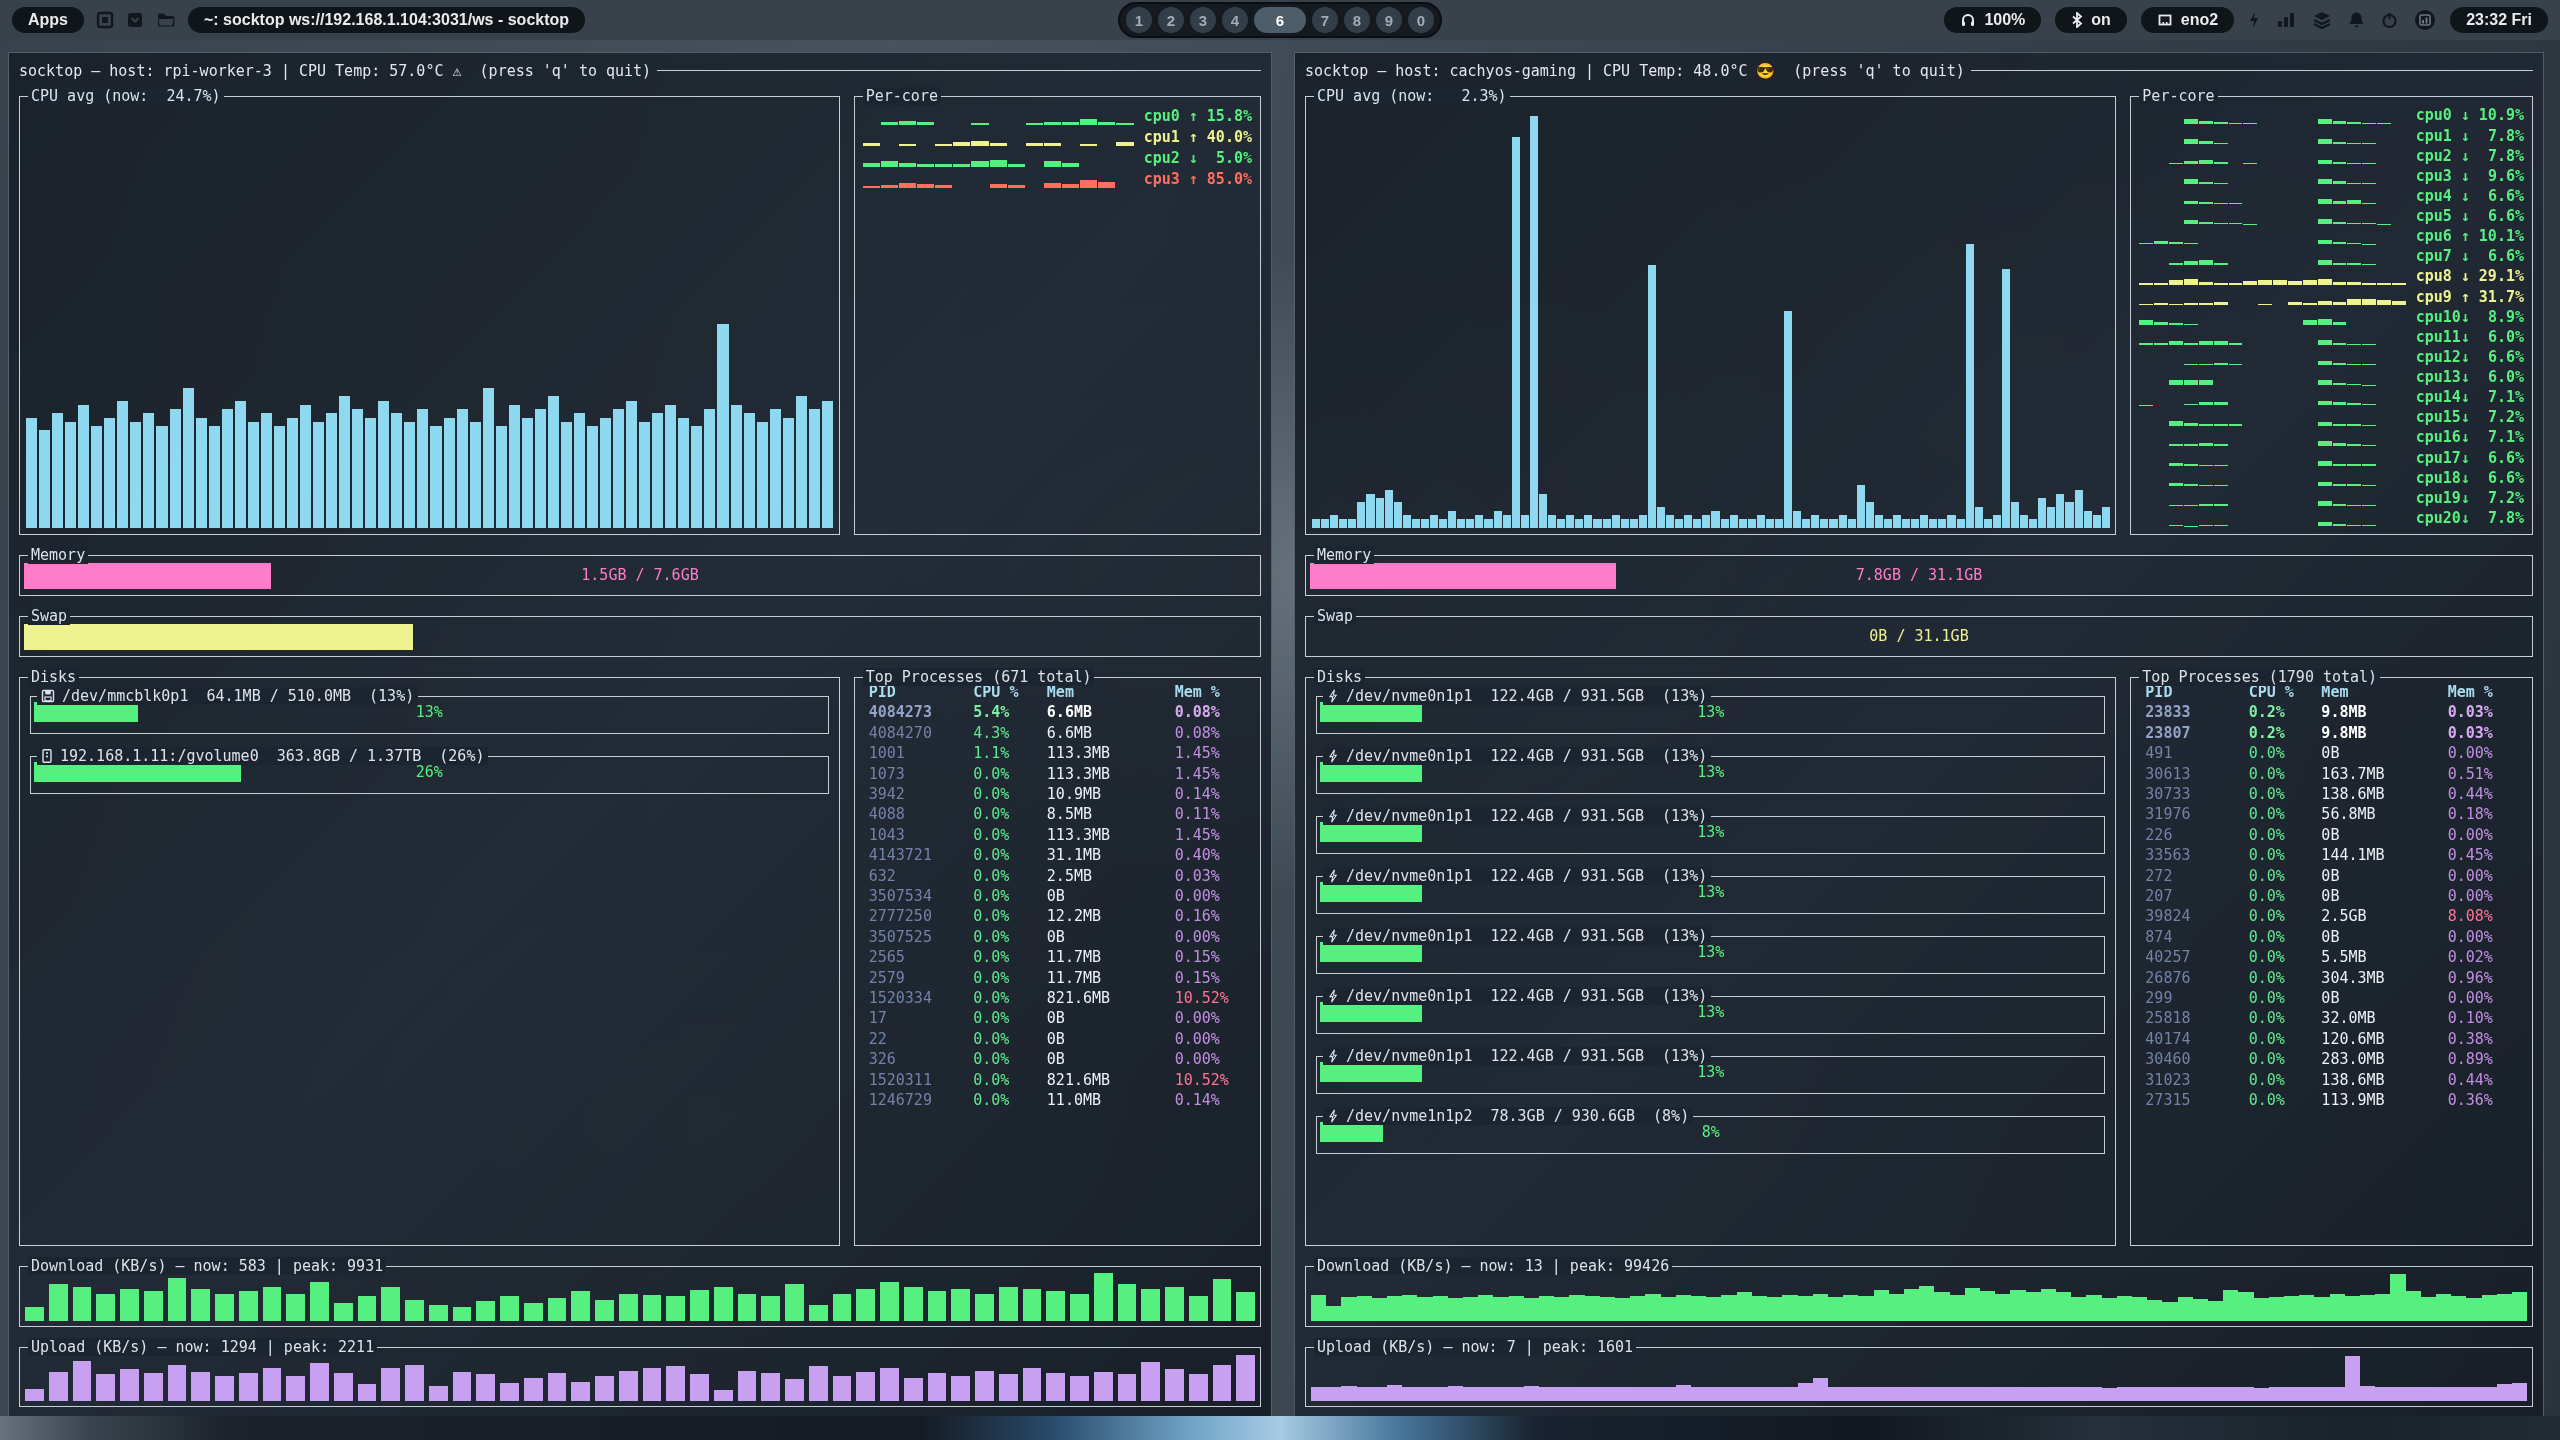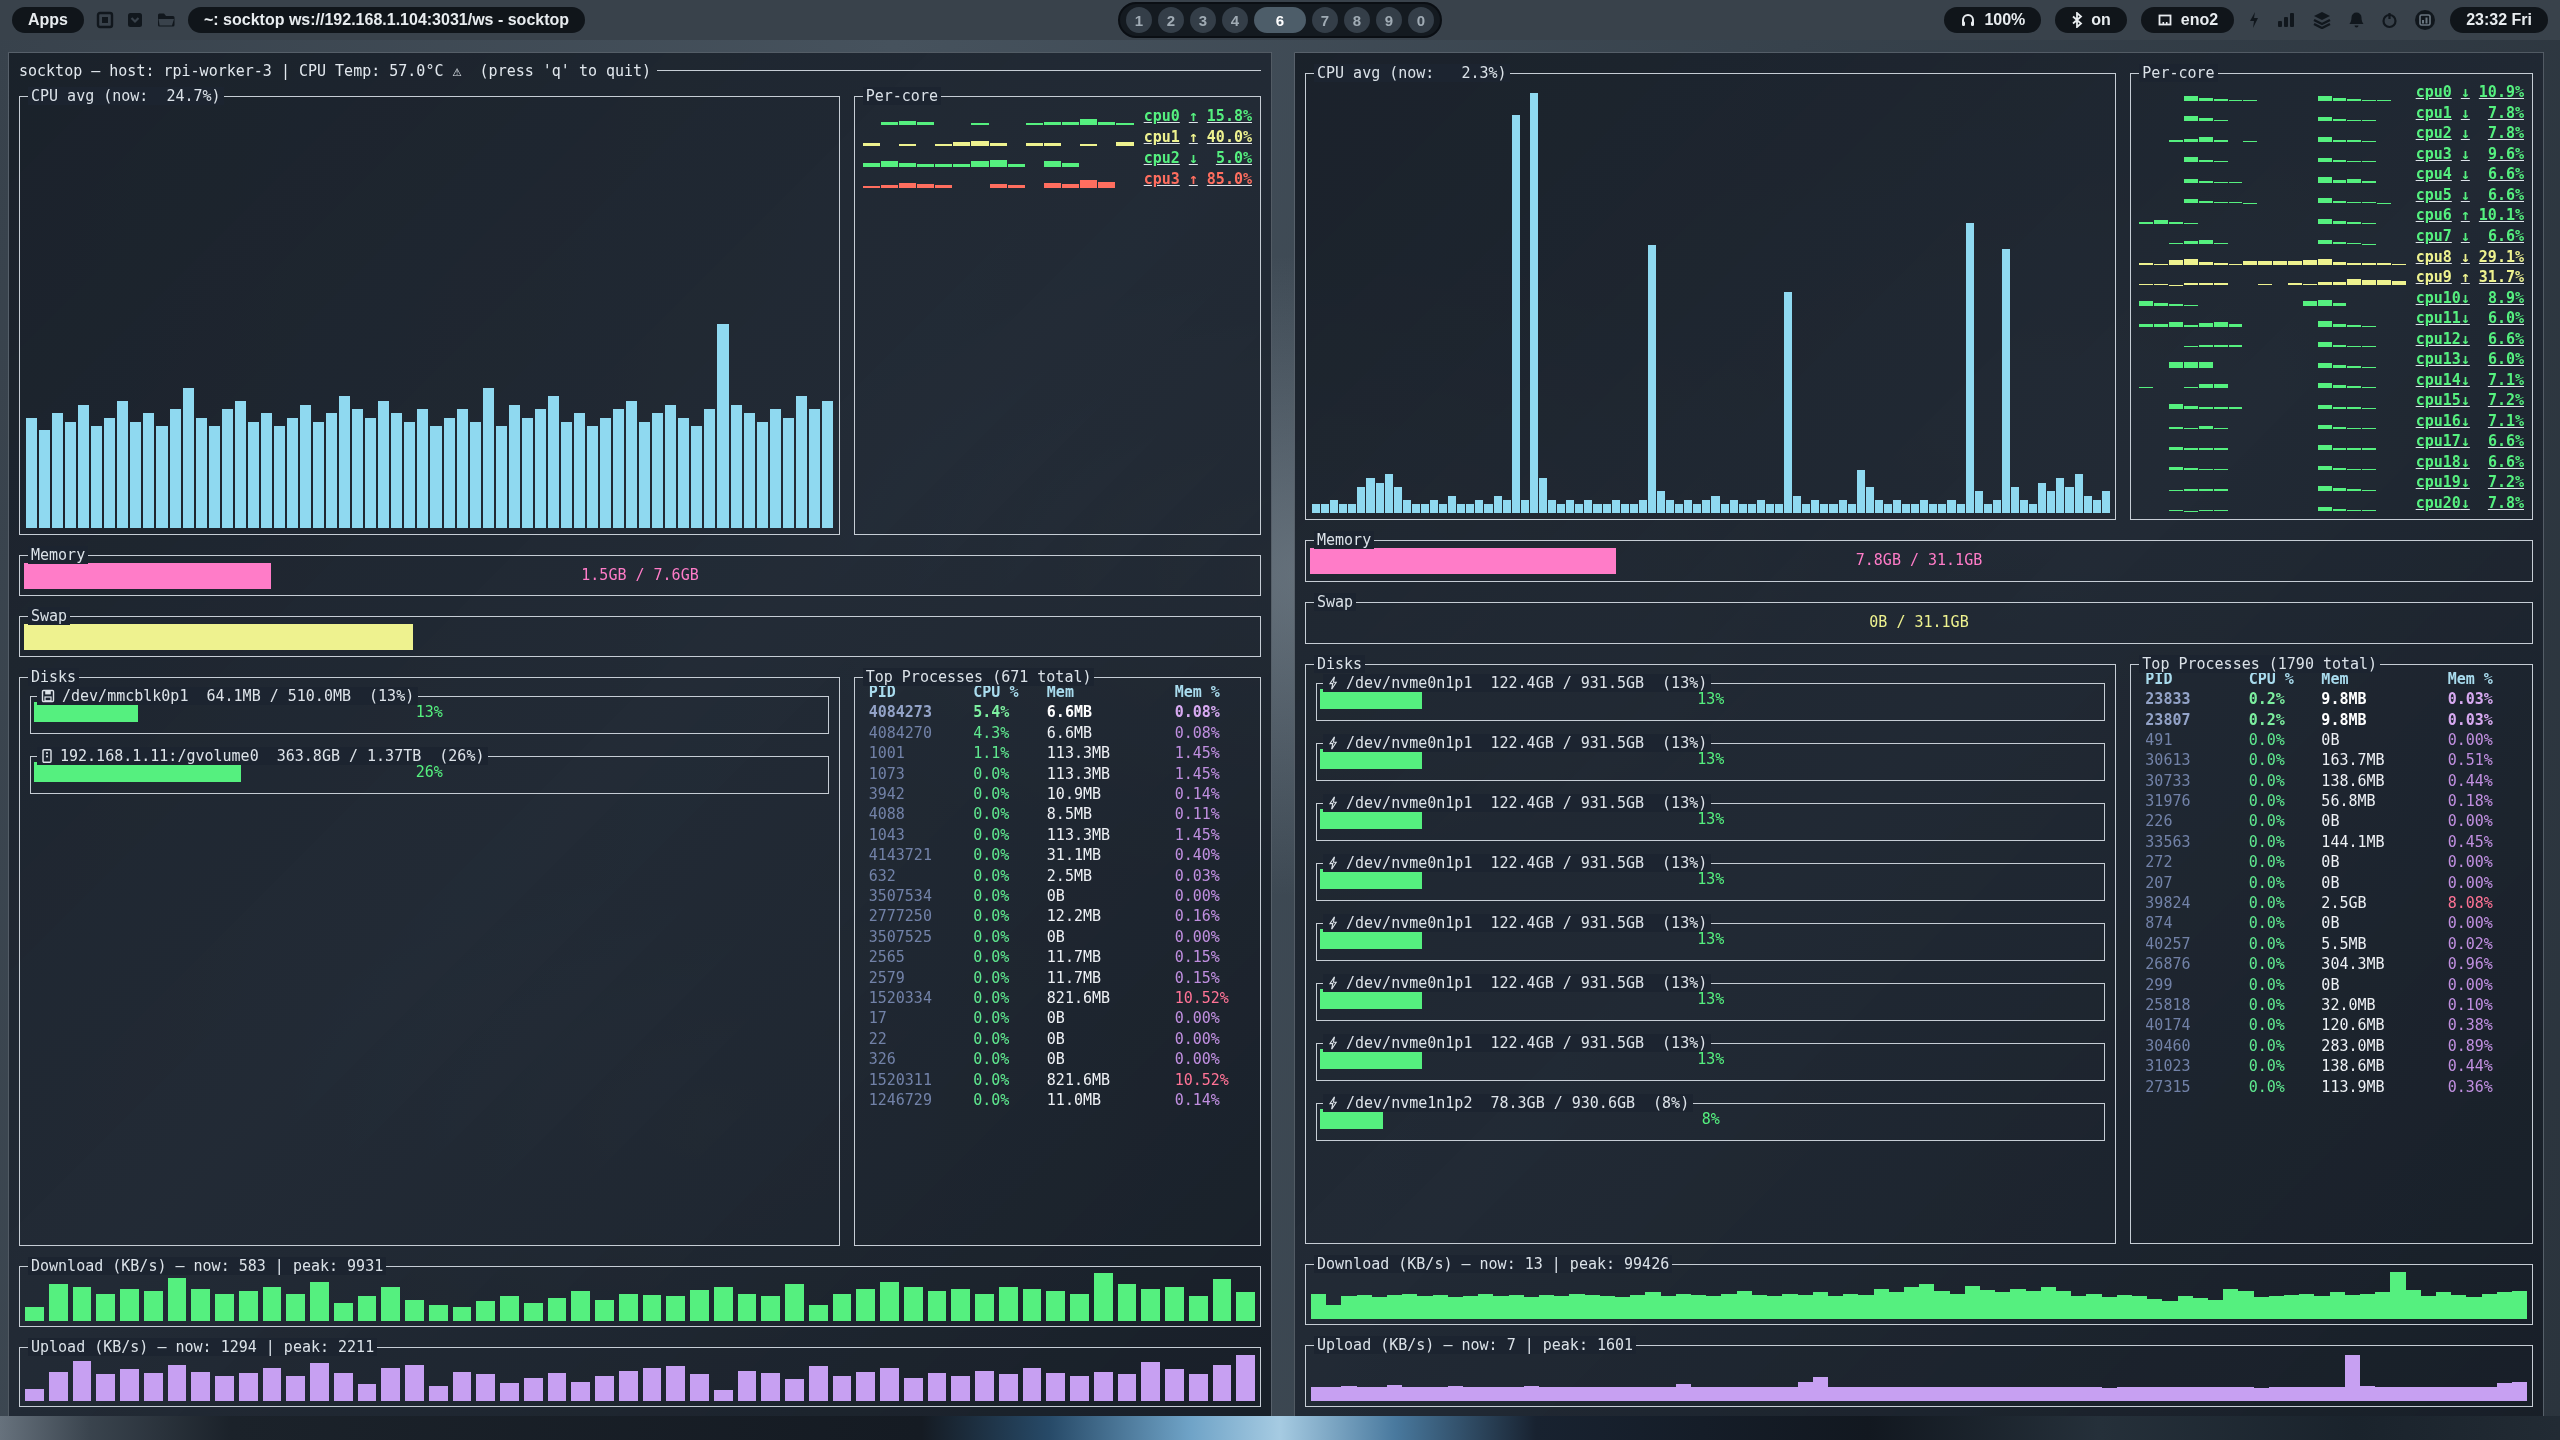--- a/index.html
+++ b/index.html
@@ -70,21 +70,21 @@
   .proc-rows { position:absolute; inset:4px 4px auto 4px; }
   .proc-row { display:grid; grid-template-columns:27% 19% 33% 21%; height:20.4px;
     align-items:center; padding-left:10px; white-space:pre; }
   .proc-row.head { color:#a9dcee; font-weight:bold; }
   .p-pid { color:#7282a8; } .p-cpu { color:#5fe88f; } .p-mem { color:#eef1f5; } .p-pct { color:#c08fe0; }
   .p-pct.hot { color:#ff7396; }
   .proc-row.hl { font-weight:bold; }
   .proc-row.hl .p-pid { color:#93a3c8; } .proc-row.hl .p-cpu { color:#7df0a0; }
   .proc-row.hl .p-mem { color:#ffffff; } .proc-row.hl .p-pct { color:#d8aaf2; }
   
-  .percore-rows { position:absolute; inset:8px 8px 6px 8px; display:flex; flex-direction:column;text-decoration:underline; }
+  .percore-rows { position:absolute; inset:8px 8px 6px 8px; display:flex; flex-direction:column; }
   .core-row { display:flex; align-items:center; height:21px; flex:none; }
   .percore-rows.fill .core-row { flex:1 1 0; height:auto; }
   .core-spark { flex:1; height:82%; display:flex; align-items:flex-end; gap:1px; margin-right:10px; }
   .core-spark div { flex:1 1 0; }
   .core-label { display:flex; font-weight:bold; white-space:pre; }
   .cname { width:5ch; } .carrow { width:1ch; text-align:center; } .cval { width:6ch; text-align:right; }
   
   .net-box { height:62px; margin-top:20px; }
   .net-chart { position:absolute; inset:5px; display:flex; align-items:flex-end; }
 </style>
@@ -540,20 +540,23 @@
           <div class="chart-bar" style="height: 55%; background: rgb(199, 160, 242);"></div>
           <div class="chart-bar" style="height: 75%; background: rgb(199, 160, 242);"></div>
           <div class="chart-bar" style="height: 95%; background: rgb(199, 160, 242);"></div>
         </div>
     </div>
   </div>
 </div>
 
 <div class="terminal" style="left:1294px; width:1250px;">
   <div class="term-inner">
+    <div class="term-header">
+      <span>socktop — host: cachyos-gaming | CPU Temp: 48.0°C 😎  (press 'q' to quit)</span><span class="hline"></span>
+    </div>
     <div class="row cpu-row">
       <div class="box cpu-box">
         <span class="box-label">CPU avg (now:   2.3%)</span>
         <div class="cpu-chart" style="gap: 1px;">
             <div class="chart-bar" style="height: 2%; background: rgb(143, 217, 240);"></div>
             <div class="chart-bar" style="height: 2%; background: rgb(143, 217, 240);"></div>
             <div class="chart-bar" style="height: 3%; background: rgb(143, 217, 240);"></div>
             <div class="chart-bar" style="height: 2%; background: rgb(143, 217, 240);"></div>
             <div class="chart-bar" style="height: 2%; background: rgb(143, 217, 240);"></div>
             <div class="chart-bar" style="height: 6%; background: rgb(143, 217, 240);"></div>

